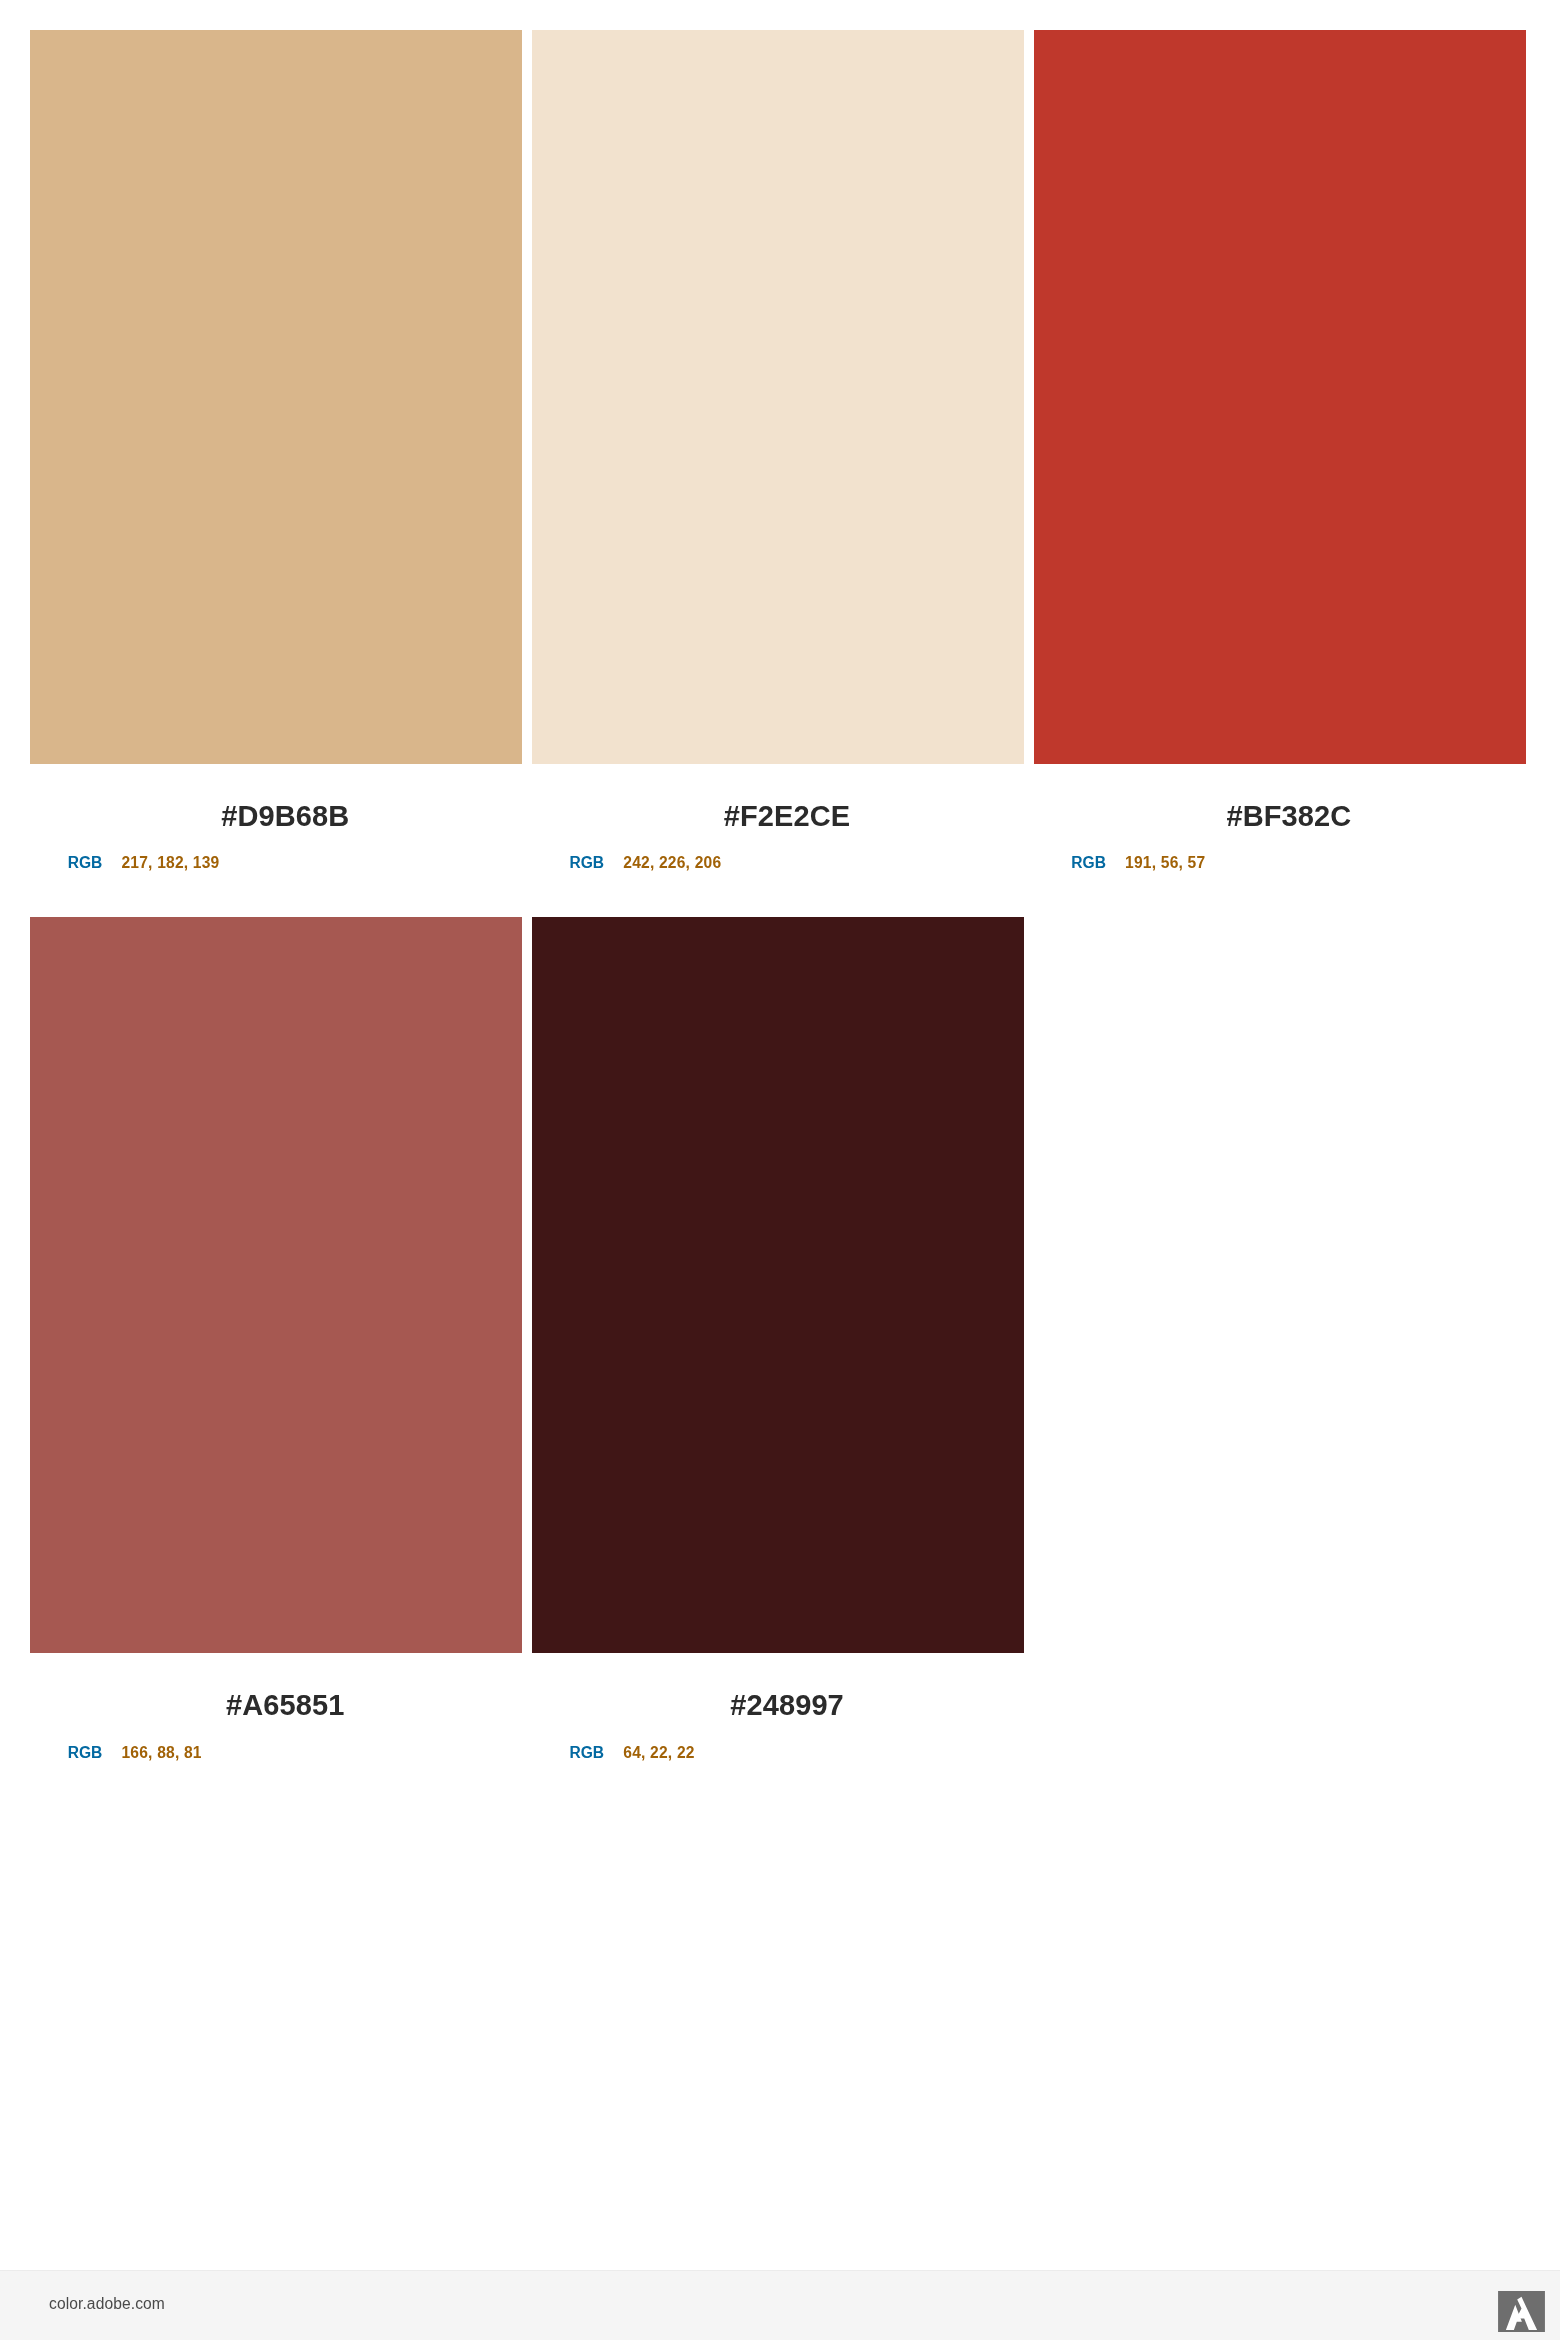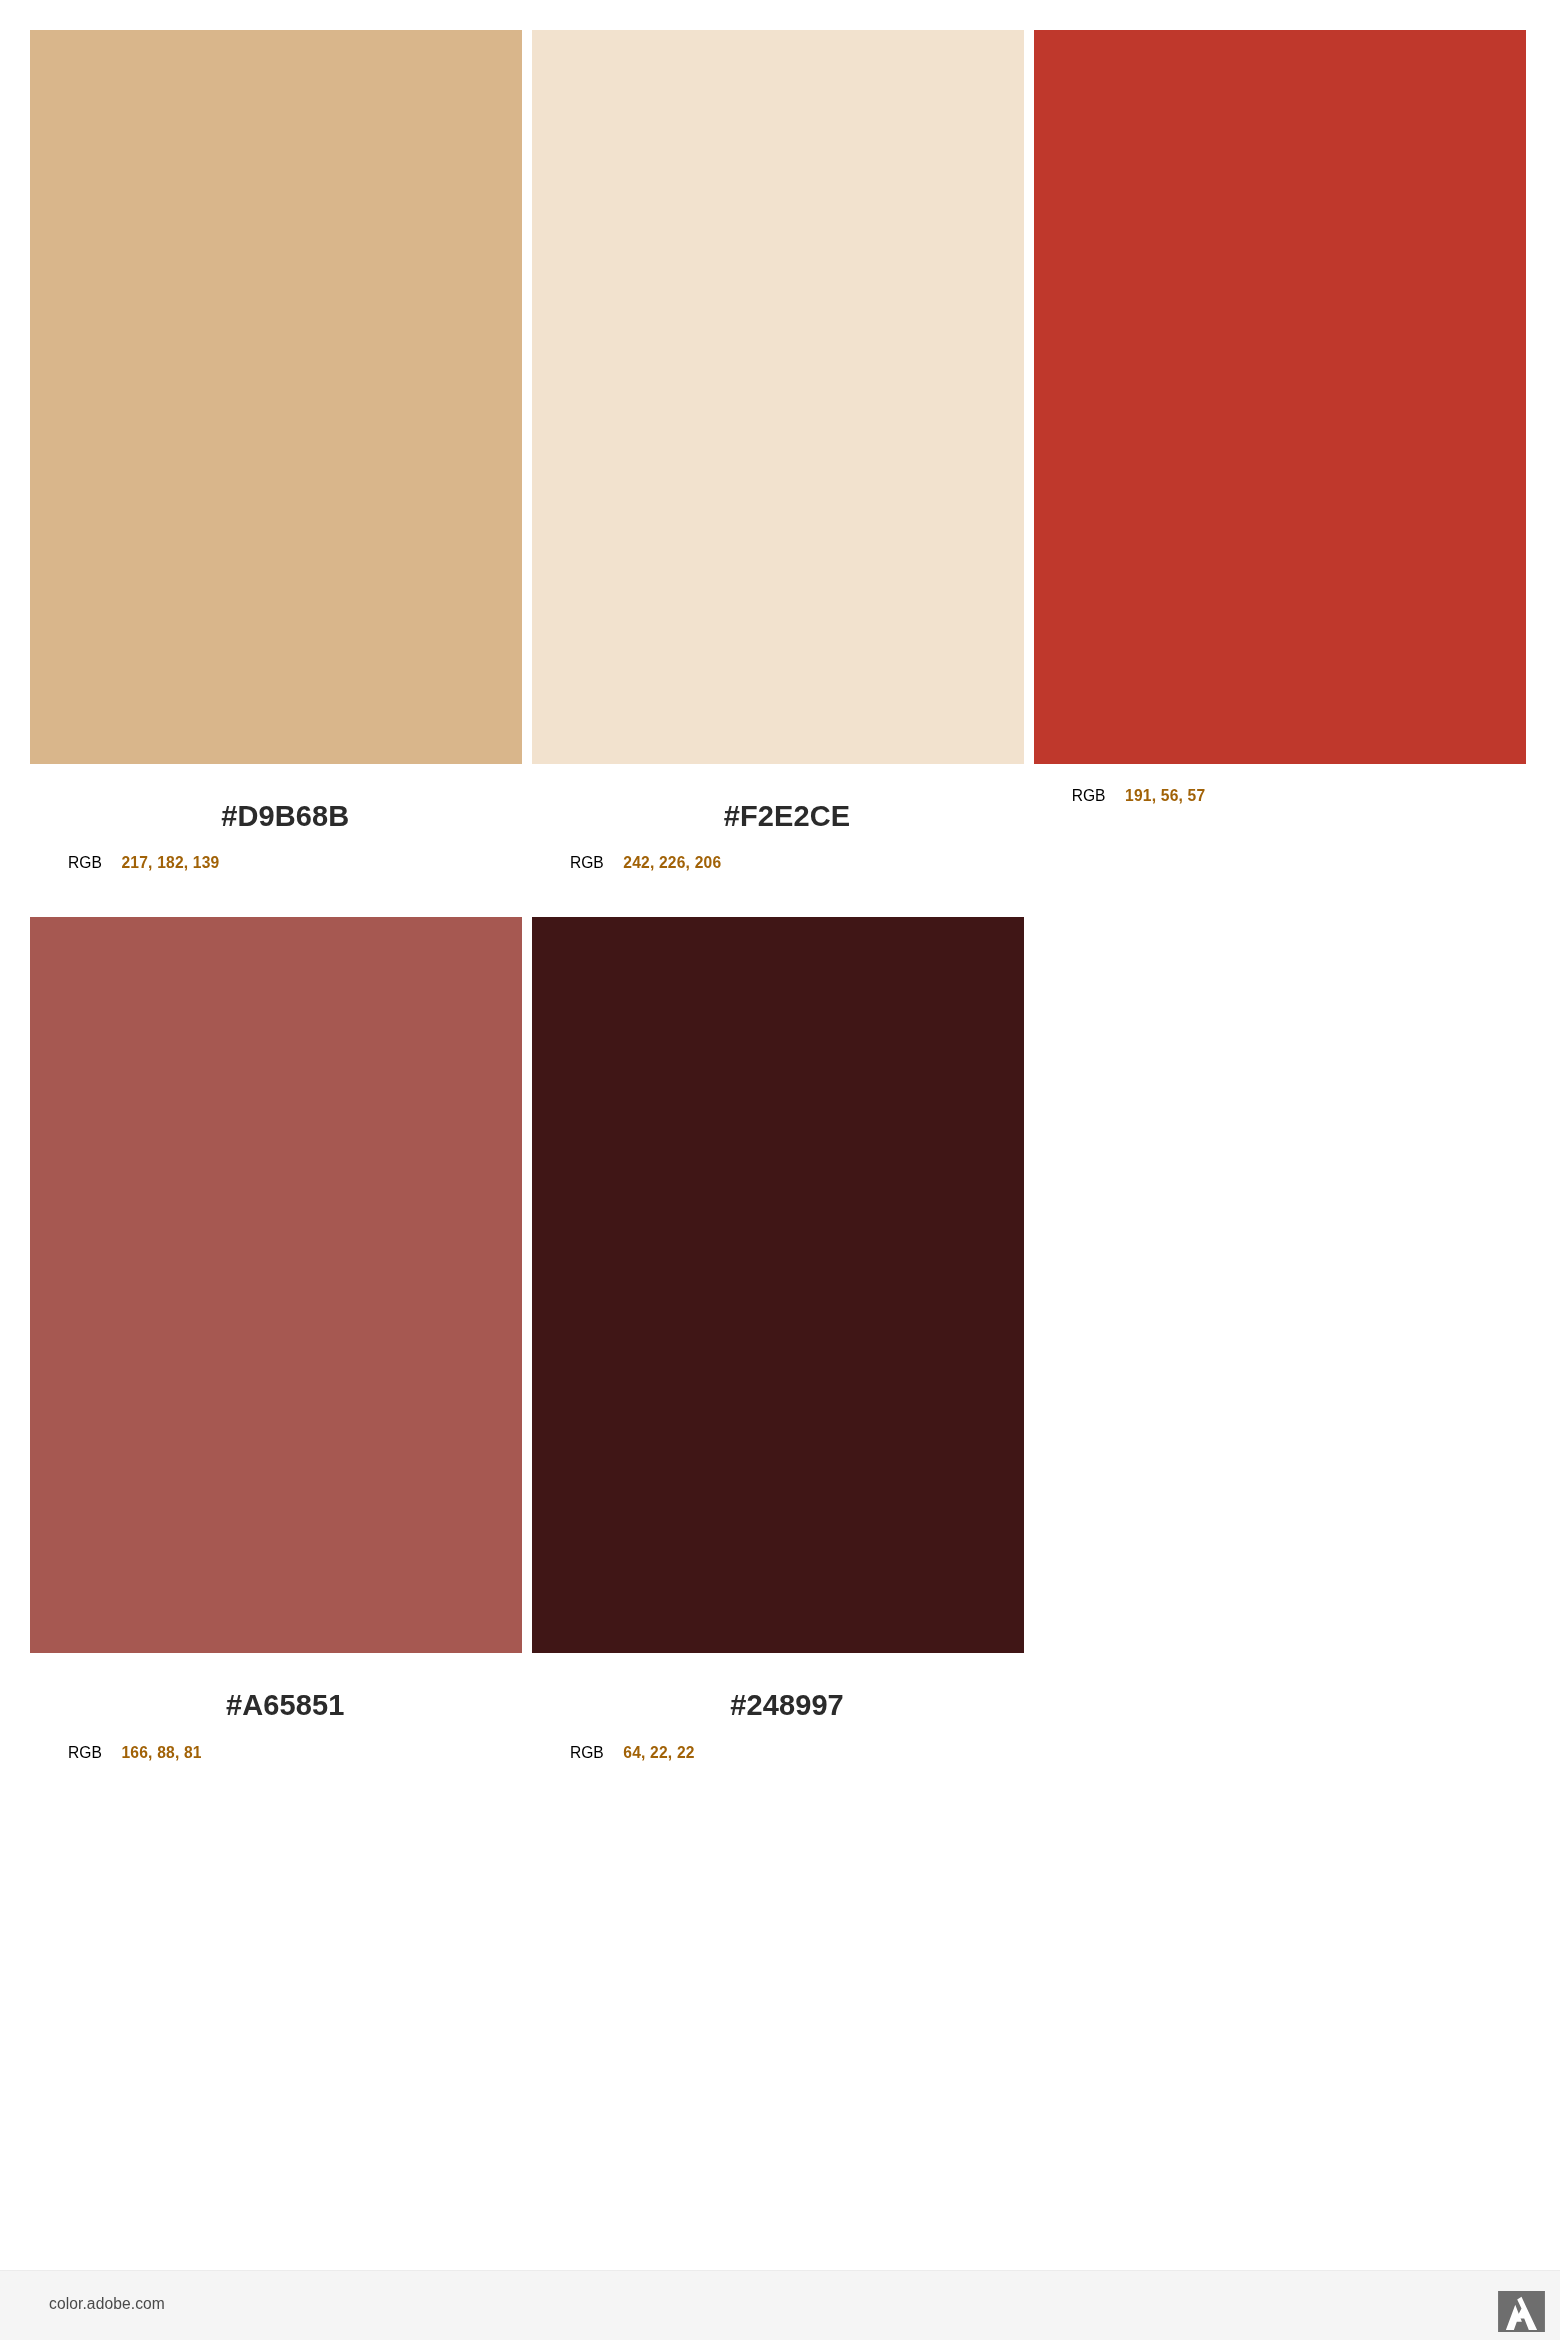--- a/index.html
+++ b/index.html
@@ -74,22 +74,22 @@
     display: flex;
     align-items: baseline;
     padding: 23.4px 0 0 18.5px;
     font-size: 15.6px;
     color: #2b2b2b;
   }
 
   .rgb-label {
     width: 73px;
     flex: 0 0 73px;
-    font-weight: normal;
-    color: #000000;
+    font-weight: bold;
+    color: #0369a1;
   }
 
   .rgb-values {
     font-weight: bold;
     color: #a16207;
     letter-spacing: 0.2px;
   }
 
   
   .grid-row {
@@ -155,20 +155,21 @@
           <div class="swatch-rgb-row">
             <span class="rgb-label">RGB</span>
             <span class="rgb-values">242, 226, 206</span>
           </div>
         </div>
       </div>
 
       <div class="swatch-card last-in-row">
         <div class="swatch-chip" style="background: rgb(191, 56, 44);"></div>
         <div class="swatch-meta">
+          <div class="swatch-hex">#BF382C</div>
           <div class="swatch-rgb-row">
             <span class="rgb-label">RGB</span>
             <span class="rgb-values">191, 56, 57</span>
           </div>
         </div>
       </div>
 
     </div>
 
     <div class="grid-row row-2">

